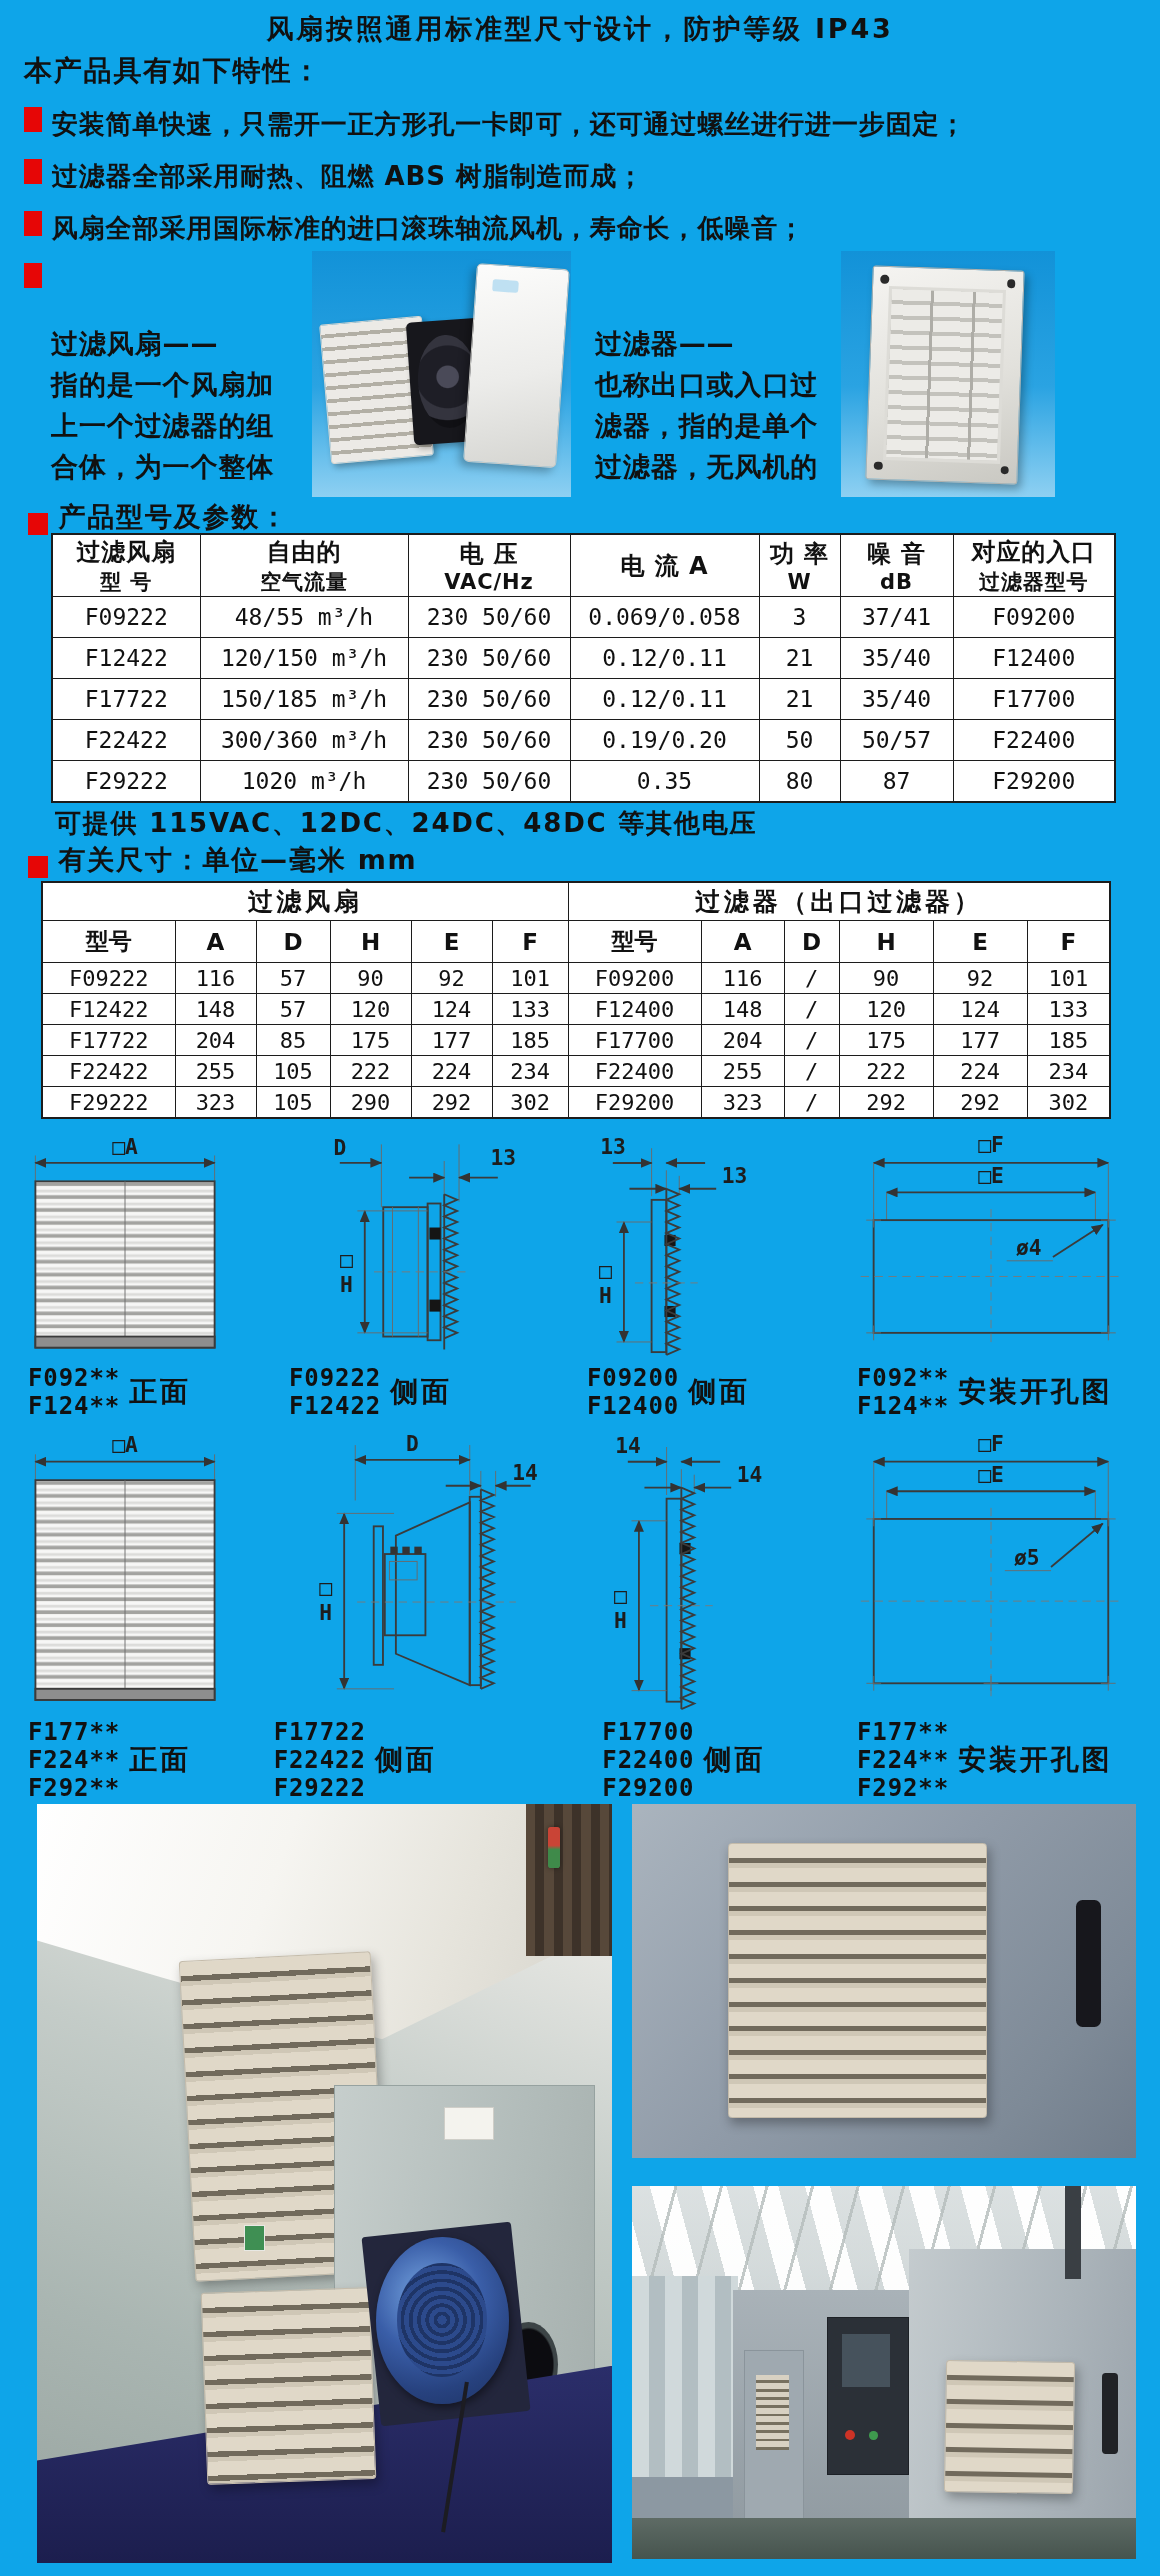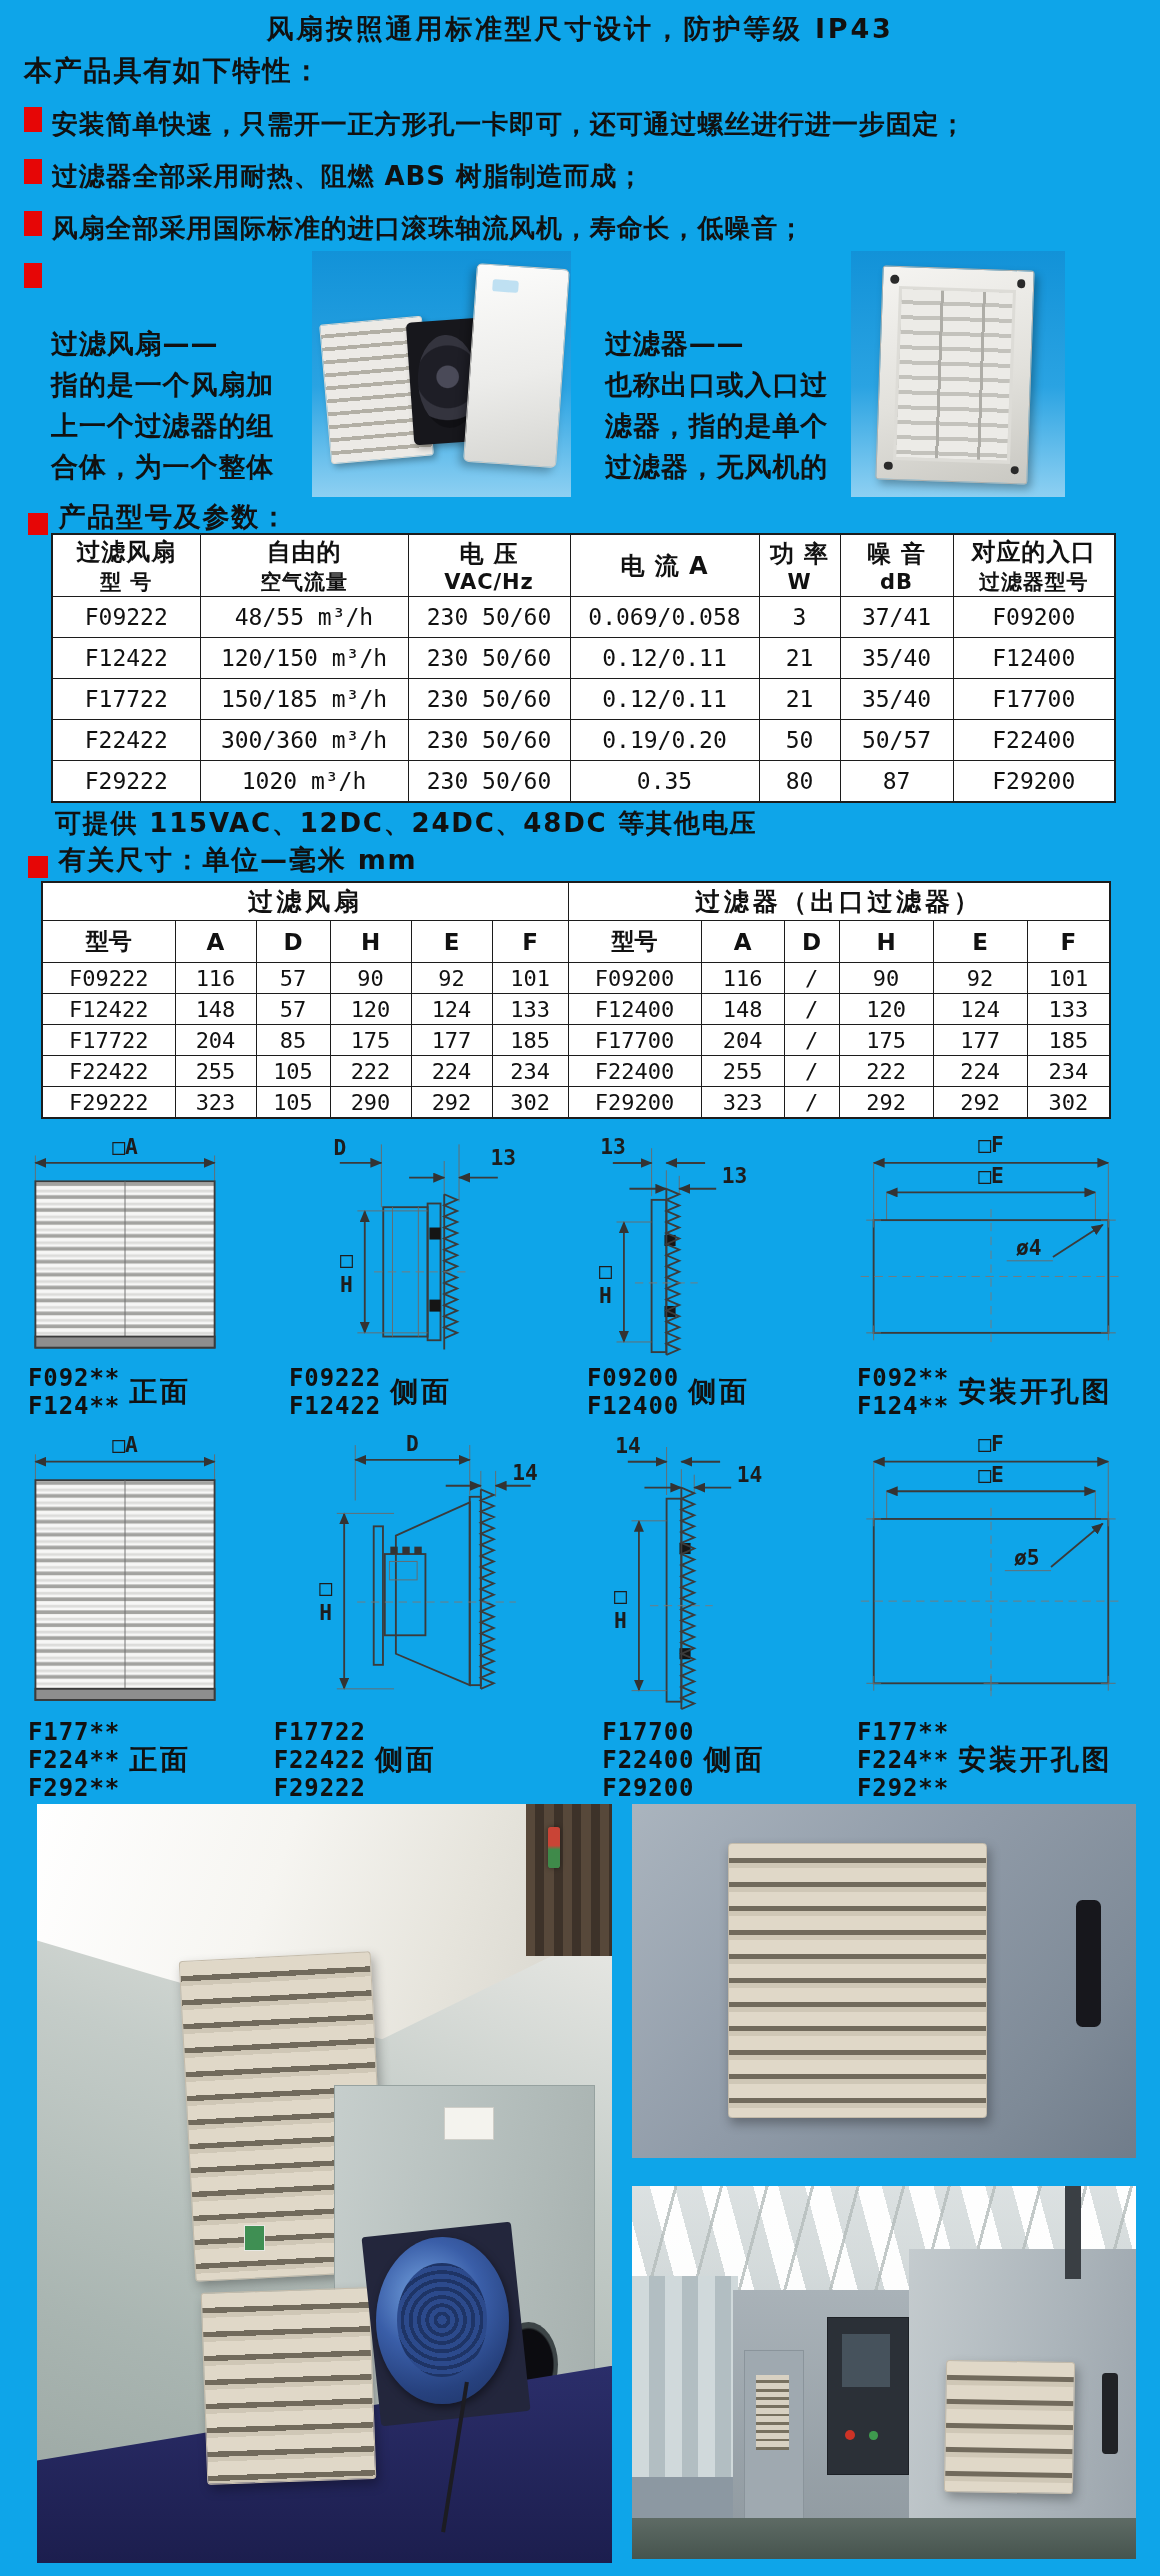--- a/index.html
+++ b/index.html
@@ -10,21 +10,21 @@
              font-size:27px;font-weight:bold;letter-spacing:2.8px;}
   .intro{position:absolute;top:52px;left:24px;font-size:28px;font-weight:bold;letter-spacing:1.8px;}
   .features{position:absolute;top:87px;left:24px;}
   .feature{display:flex;align-items:flex-start;height:32px;font-size:26px;font-weight:bold;letter-spacing:0.9px;white-space:nowrap;margin-top:20px;}
   .bullet{flex:0 0 auto;width:17.6px;height:25px;background:#e60606;margin-right:10.2px;}
   .bullet.sq{width:20.3px;height:22px;}
   
   .overview{position:absolute;top:251px;left:51px;width:1061px;height:246px;display:flex;}
   .ov-text{font-size:27px;font-weight:bold;line-height:41px;letter-spacing:0.9px;}
   .ov-text.t1{width:261px;padding-top:72px;}
-  .ov-text.t2{width:246px;padding-top:72px;margin-left:34px;}
+  .ov-text.t2{width:246px;padding-top:72px;margin-left:24px;}
   .blue-img{position:relative;overflow:hidden;
             background:linear-gradient(180deg,#1292d8 0%,#2aa3e2 55%,#8ed0f2 100%);}
   .img1{width:259px;height:246px;}
   .img2{width:214px;height:246px;}
   .grille1{position:absolute;left:5%;top:28%;width:39%;height:56%;border-radius:3.7px;
            background:repeating-linear-gradient(180deg,#eceae6 0 9.2px,#b2afa5 9.2px 13px);
            transform:rotate(-5deg);box-shadow:2.8px 3.7px 6.5px rgba(0,0,0,.3);border:1.8px solid #d8d6d0;}
   .fanplate{position:absolute;left:38%;top:28%;width:29%;height:50%;background:#17171c;border-radius:5.5px;
             transform:rotate(-4deg);box-shadow:2.8px 3.7px 6.5px rgba(0,0,0,.3);}
   .fanplate::after{content:"";position:absolute;inset:12% 10%;border-radius:50%;

